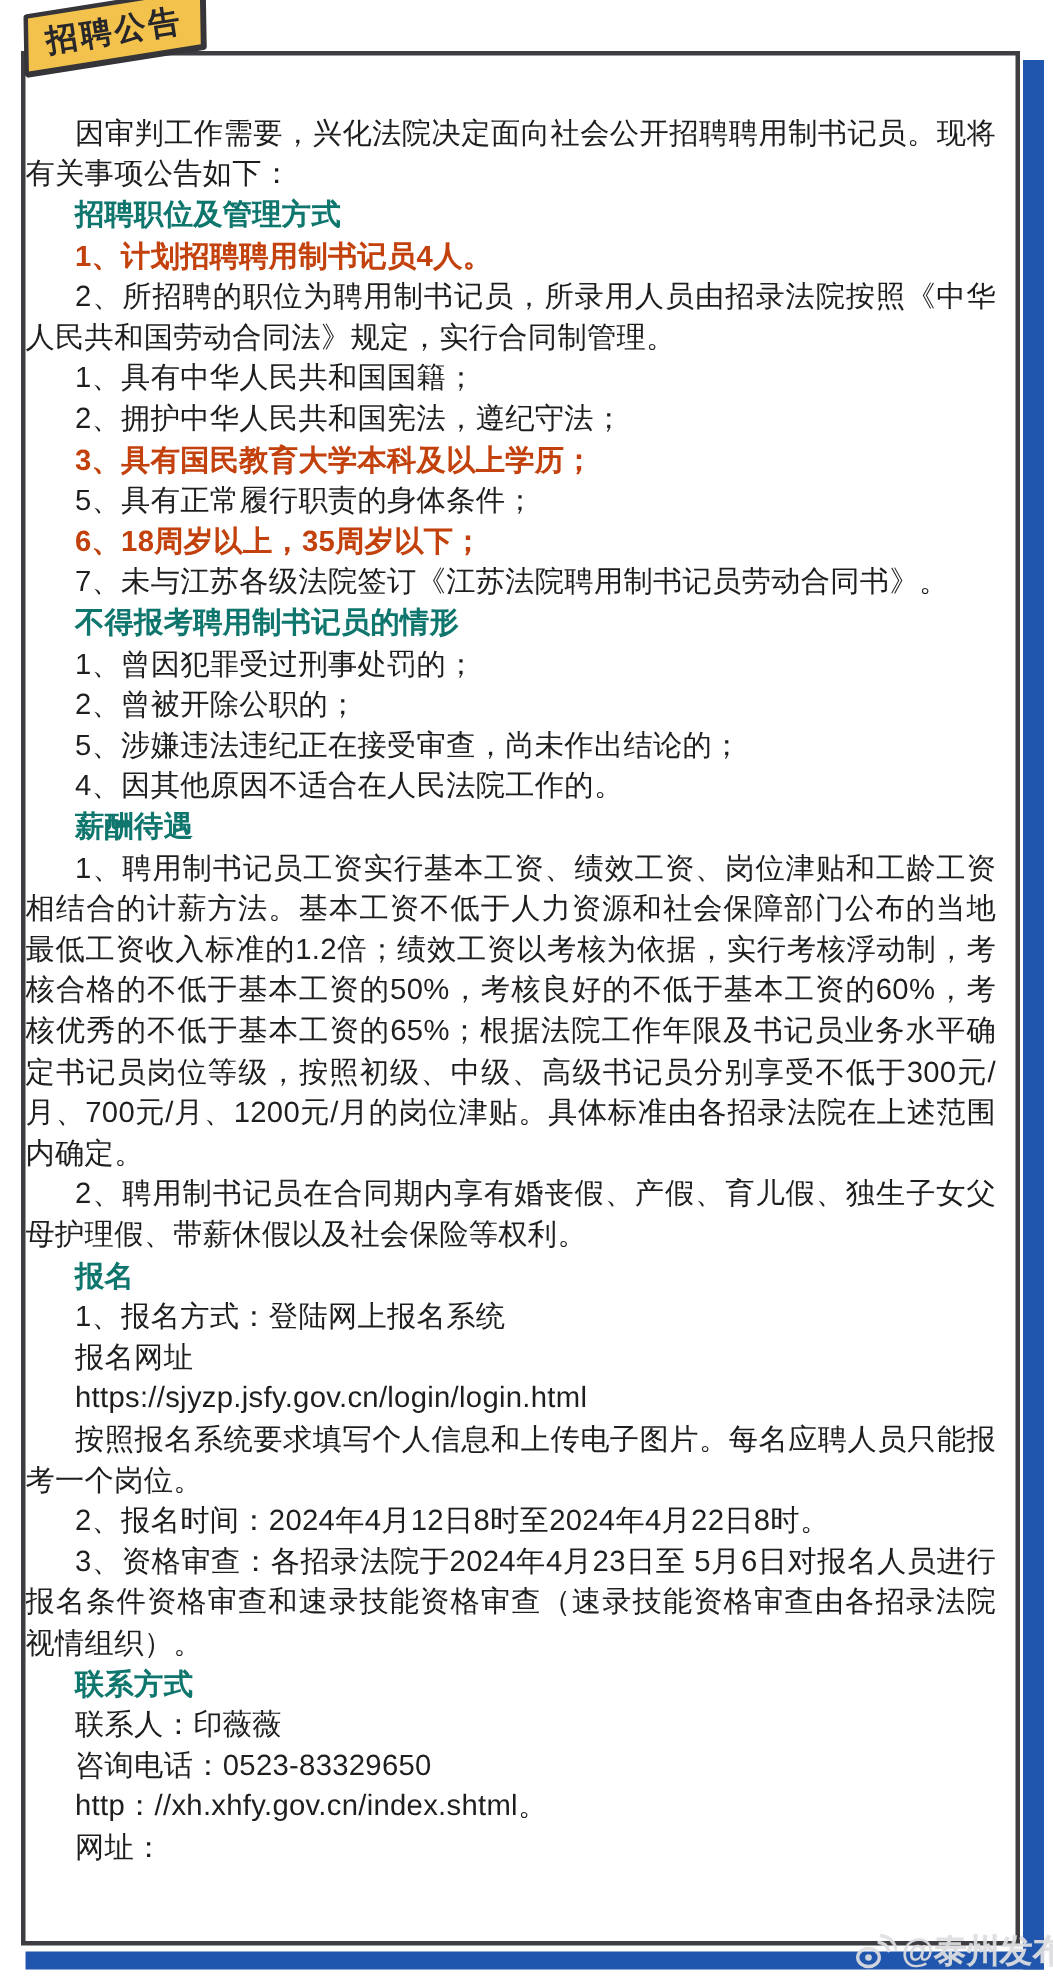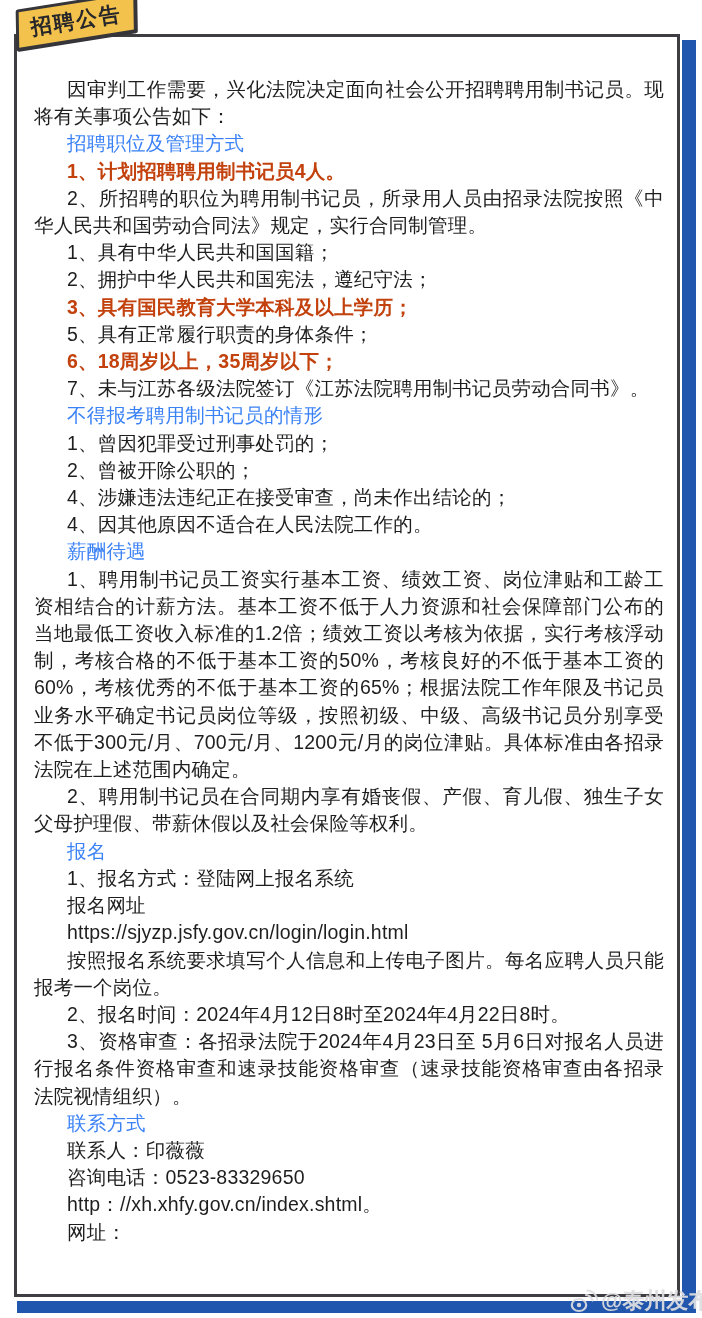--- a/index.html
+++ b/index.html
@@ -41,35 +41,35 @@
     height: 1263px;
     box-sizing: border-box;
     border: 3px solid #3d3d42;
     background: #ffffff;
     z-index: 2;
   }
   .content {
     box-sizing: border-box;
     width: 100%;
     height: 100%;
-    padding: 39px 13px 16px 17px;
+    padding: 39px 13px 16px 0;
     overflow: hidden;
   }
   .para {
     margin: 0;
     font-size: 19.5px;
     line-height: 27.2px;
     color: #1e1e1e;
     text-indent: 33px;
     text-align: justify;
     letter-spacing: 0.2px;
   }
   .para.heading {
-    font-weight: normal;
-    color: #3b82f6;
+    font-weight: bold;
+    color: #0f766e;
   }
   .para.red {
     font-weight: bold;
     color: #c2410c;
   }
   
   .badge {
     position: absolute;
     left: 16px;
     top: 10px;
@@ -124,21 +124,21 @@
       <p class="para body">2、所招聘的职位为聘用制书记员，所录用人员由招录法院按照《中华人民共和国劳动合同法》规定，实行合同制管理。</p>
       <p class="para body">1、具有中华人民共和国国籍；</p>
       <p class="para body">2、拥护中华人民共和国宪法，遵纪守法；</p>
       <p class="para red">3、具有国民教育大学本科及以上学历；</p>
       <p class="para body">5、具有正常履行职责的身体条件；</p>
       <p class="para red">6、18周岁以上，35周岁以下；</p>
       <p class="para body">7、未与江苏各级法院签订《江苏法院聘用制书记员劳动合同书》。</p>
       <p class="para heading">不得报考聘用制书记员的情形</p>
       <p class="para body">1、曾因犯罪受过刑事处罚的；</p>
       <p class="para body">2、曾被开除公职的；</p>
-      <p class="para body">4、涉嫌违法违纪正在接受审查，尚未作出结论的；</p>
+      <p class="para body">5、涉嫌违法违纪正在接受审查，尚未作出结论的；</p>
       <p class="para body">4、因其他原因不适合在人民法院工作的。</p>
       <p class="para heading">薪酬待遇</p>
       <p class="para body">1、聘用制书记员工资实行基本工资、绩效工资、岗位津贴和工龄工资相结合的计薪方法。基本工资不低于人力资源和社会保障部门公布的当地最低工资收入标准的1.2倍；绩效工资以考核为依据，实行考核浮动制，考核合格的不低于基本工资的50%，考核良好的不低于基本工资的60%，考核优秀的不低于基本工资的65%；根据法院工作年限及书记员业务水平确定书记员岗位等级，按照初级、中级、高级书记员分别享受不低于300元/月、700元/月、1200元/月的岗位津贴。具体标准由各招录法院在上述范围内确定。</p>
       <p class="para body">2、聘用制书记员在合同期内享有婚丧假、产假、育儿假、独生子女父母护理假、带薪休假以及社会保险等权利。</p>
       <p class="para heading">报名</p>
       <p class="para body">1、报名方式：登陆网上报名系统</p>
       <p class="para body">报名网址</p>
       <p class="para body">https://sjyzp.jsfy.gov.cn/login/login.html</p>
       <p class="para body">按照报名系统要求填写个人信息和上传电子图片。每名应聘人员只能报考一个岗位。</p>
       <p class="para body">2、报名时间：2024年4月12日8时至2024年4月22日8时。</p>

